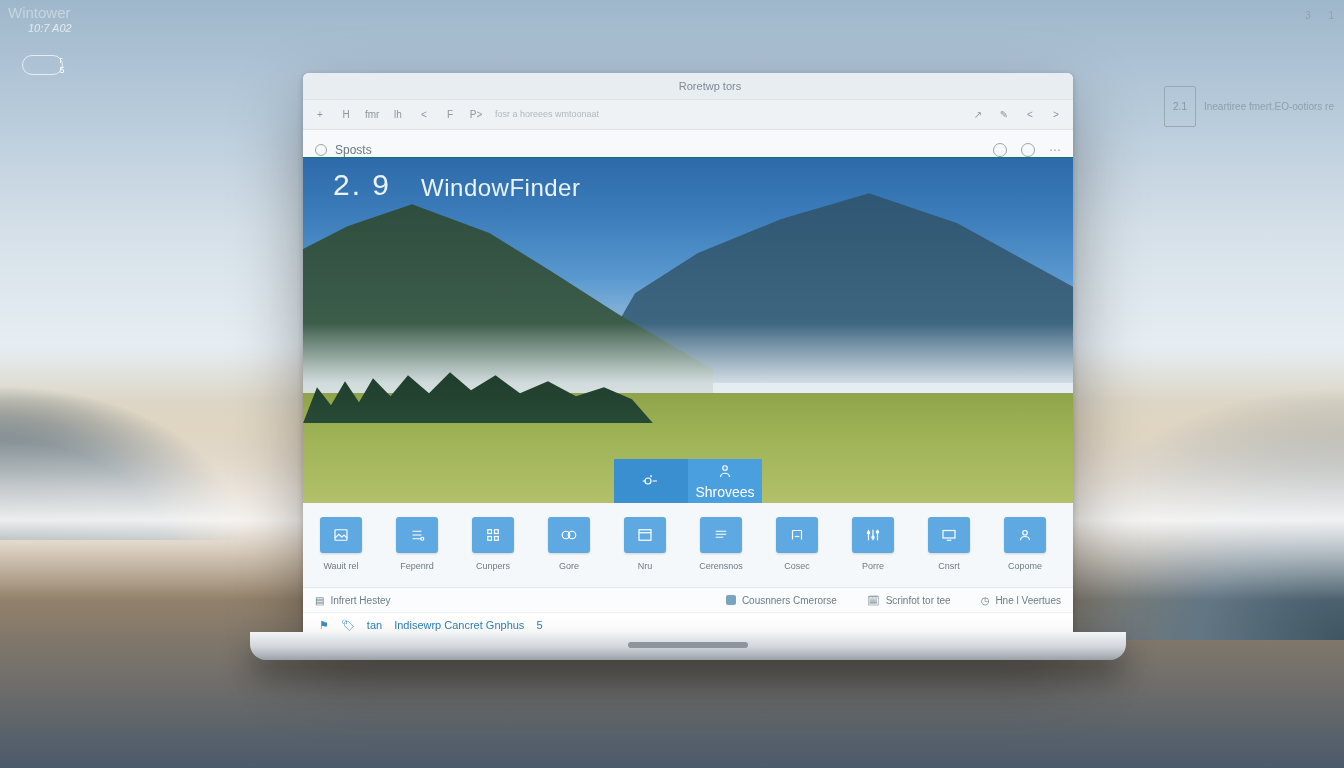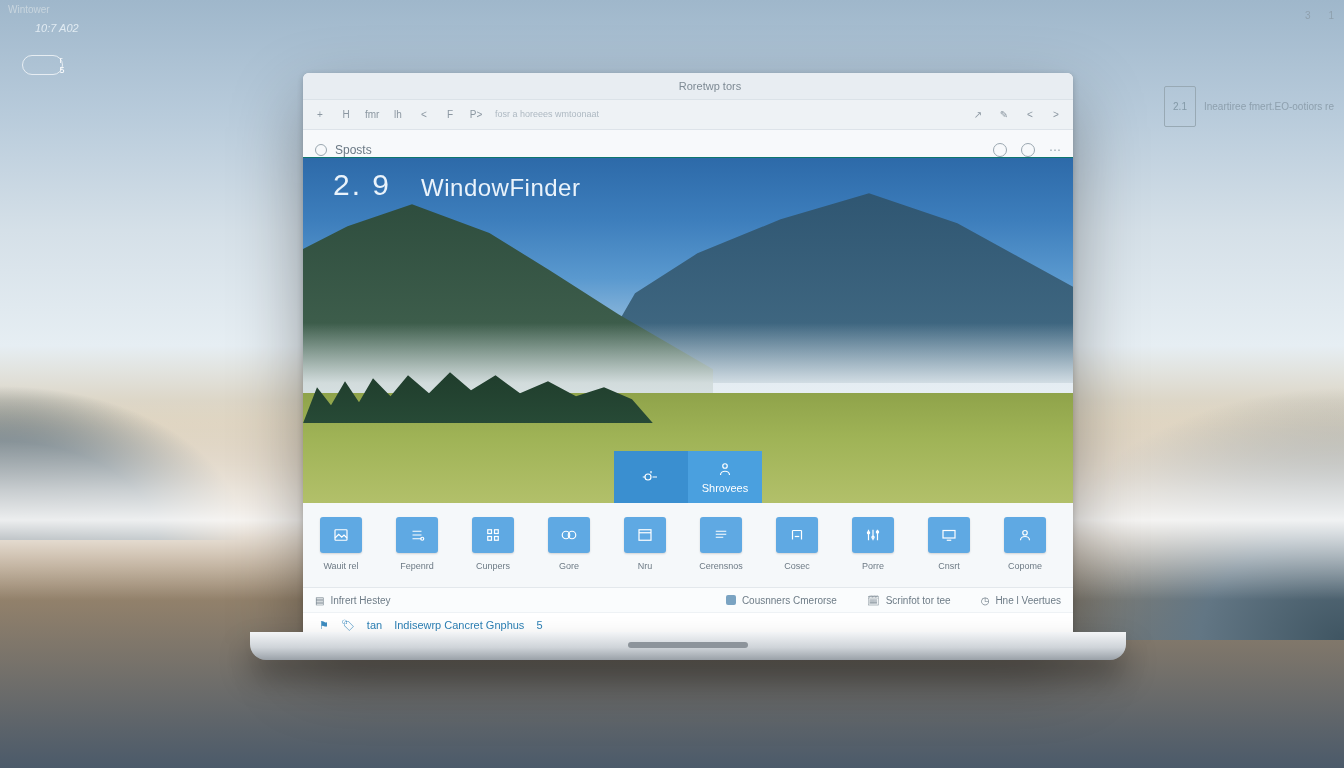--- a/index.html
+++ b/index.html
@@ -8,22 +8,22 @@
     position: relative;
     background: linear-gradient(180deg,#9fb7cb 0%,#b8cbdb 15%,#d5e0e8 30%,#e6eef3 45%,#d9cdb6 55%,#ac8f6b 70%,#4b5a6a 100%);
   }
   
   .bg-hill1 { position:absolute; left:0; top:260px; width:440px; height:280px;
     background: radial-gradient(350px 220px at 0% 100%,#3b4b55 0%,#4f6068 45%,rgba(0,0,0,0) 70%); }
   .bg-hill2 { position:absolute; right:0; top:220px; width:480px; height:420px;
     background: radial-gradient(480px 360px at 100% 100%,#3f5562 0%,#627684 30%,rgba(0,0,0,0) 70%); }
   .bg-cloud { position:absolute; left:0; top:400px; right:0; height:200px;
     background: linear-gradient(180deg,rgba(255,255,255,0) 0%,rgba(255,255,255,.7) 45%,rgba(255,255,255,.9) 60%,rgba(255,255,255,0) 100%); }
-  .desk-topleft { position:absolute; left:8px; top:4px; font-size:10px; color:#c8d5de; }
-  .desk-topleft2 { position:absolute; left:28px; top:22px; font-size:11px; color:#e1ebf2; font-style:italic;margin-left:7px; }
+  .desk-topleft { position:absolute; left:8px; top:4px; font-size:15px; color:#c8d5de; }
+  .desk-topleft2 { position:absolute; left:28px; top:22px; font-size:11px; color:#e1ebf2; font-style:italic; }
   .pill { position:absolute; left:22px; top:55px; width:40px; height:20px; border:1px solid rgba(255,255,255,.7);
     border-radius:12px; display:flex; align-items:center; justify-content:center; color:#fff; font-size:9px;padding-left:39px; }
   .desk-topright { position:absolute; right:10px; top:10px; display:flex; gap:18px; color:#8fa0ae; font-size:10px; }
   .desk-banner { position:absolute; right:10px; top:86px; display:flex; align-items:center; gap:8px; }
   .desk-banner .badge { border:1px solid #98a9b4; color:#8399a7; font-size:10px; padding:14px 8px; border-radius:2px; }
   .desk-banner .txt { font-size:10px; color:#8ea0ae; }
 
   
   .window { position:absolute; left:303px; top:73px; width:770px; height:565px;
     background:#fcfdfe; border-radius:6px; box-shadow:0 30px 70px rgba(0,0,0,.35),0 2px 6px rgba(0,0,0,.2);
@@ -54,22 +54,22 @@
   .hero .field { position:absolute; left:0; right:0; bottom:0; height:110px;
     background: linear-gradient(180deg,#8fa34a 0%,#9fb356 40%,#b2c06a 100%); }
   .hero .trees { position:absolute; left:0; bottom:80px; width:350px; height:60px;
     background: linear-gradient(180deg,#1e3a2a 0%,#274a36 100%);
     clip-path: polygon(0% 100%,4% 40%,8% 70%,12% 30%,16% 65%,20% 25%,25% 55%,30% 20%,36% 50%,42% 15%,48% 45%,55% 20%,62% 50%,70% 30%,78% 55%,86% 40%,94% 60%,100% 100%); }
   .hero-title { position:absolute; left:30px; top:10px; display:flex; align-items:flex-end; gap:30px; color:#eaf3fb; }
   .hero-title .num { font-size:30px; font-weight:300; letter-spacing:2px; }
   .hero-title .name { font-size:24px; font-weight:300; letter-spacing:.5px; }
 
   .cards { position:absolute; left:50%; bottom:0; transform:translateX(-50%); display:flex; }
-  .card { width:74px; height:52px; display:flex; flex-direction:column; align-items:center; justify-content:center;
-    font-size:11px; color:#fff; gap:4px; cursor:pointer; }
+  .card { width:74px; height:44px; display:flex; flex-direction:column; align-items:center; justify-content:center;
+    font-size:14px; color:#fff; gap:4px; cursor:pointer; }
   .card.c1 { background:#3a8fd0; }
   .card.c2 { background:#4aa0df; }
   .card svg, .tile svg { width:18px; height:18px; fill:none; stroke:#fff; stroke-width:1.6; }
 
   .tiles { height:88px; background:#f5f8fa; display:flex; align-items:flex-start; justify-content:space-between;
     padding:14px 18px 0 8px; }
   .tile { width:60px; display:flex; flex-direction:column; align-items:center; gap:8px; cursor:pointer; }
   .tile .box { width:42px; height:36px; background:#5fa9e3; border-radius:3px;
     display:flex; align-items:center; justify-content:center; box-shadow:0 1px 2px rgba(0,0,0,.15); }
   .tile .lbl { font-size:9px; color:#6d7a85; text-align:center; }

